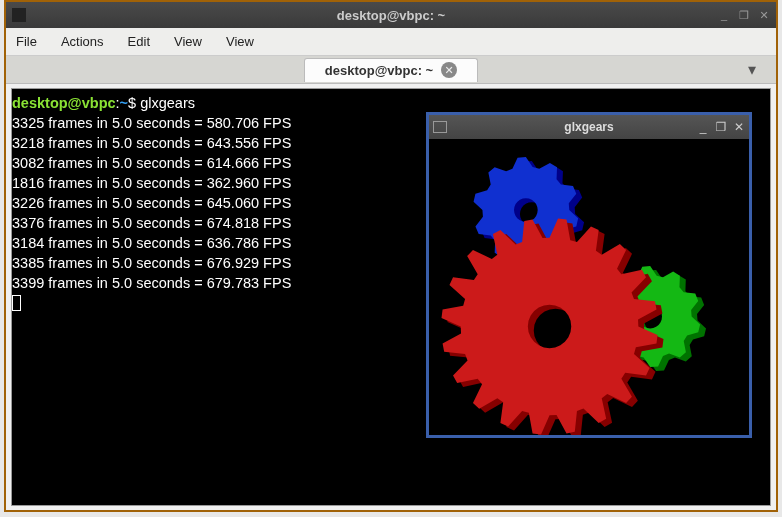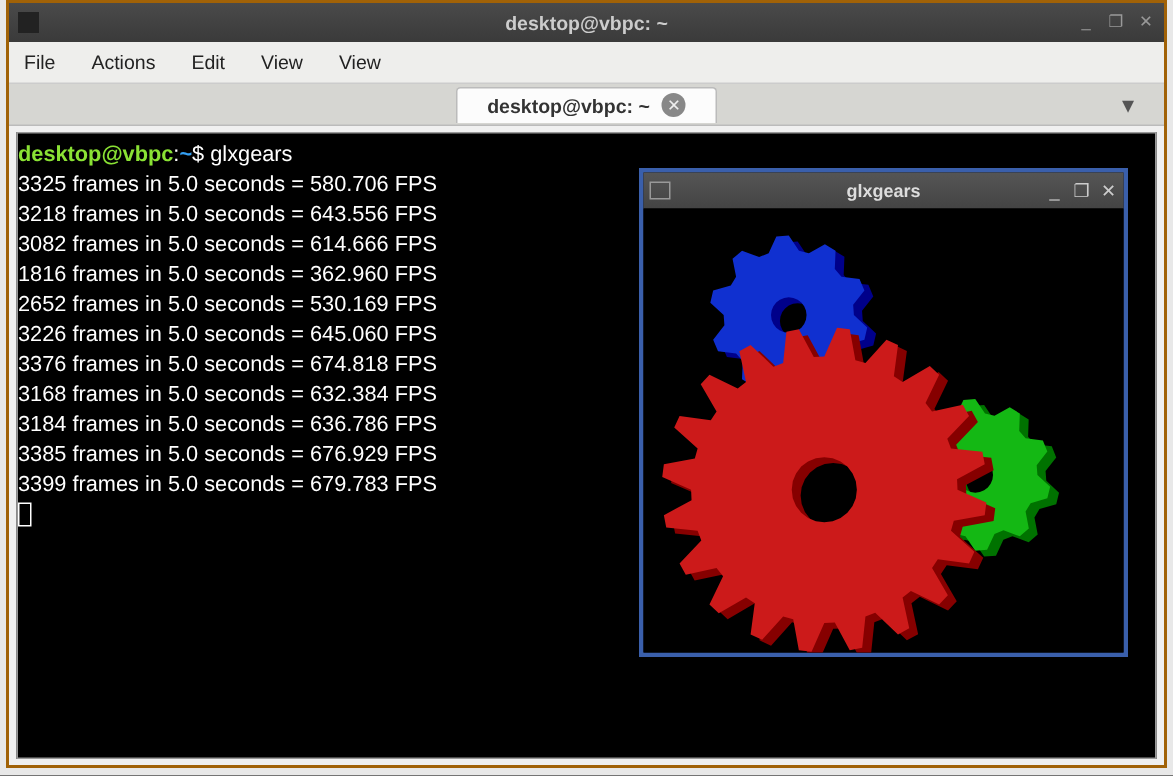--- a/index.html
+++ b/index.html
@@ -68,24 +68,22 @@
     <span class="tab-add">▾</span>
   </div>
 
   <div class="terminal">
     <div class="term-line"><span class="prompt-user">desktop@vbpc</span><span class="prompt-colon">:</span><span class="prompt-path">~</span><span class="prompt-dollar">$ </span><span class="cmd">glxgears</span></div>
     <div id="term-output">
         <div class="term-line">3325 frames in 5.0 seconds = 580.706 FPS</div>
         <div class="term-line">3218 frames in 5.0 seconds = 643.556 FPS</div>
         <div class="term-line">3082 frames in 5.0 seconds = 614.666 FPS</div>
         <div class="term-line">1816 frames in 5.0 seconds = 362.960 FPS</div>
-        <div class="term-line">2652 frames in 5.0 seconds = 530.169 FPS</div>
         <div class="term-line">3226 frames in 5.0 seconds = 645.060 FPS</div>
         <div class="term-line">3376 frames in 5.0 seconds = 674.818 FPS</div>
-        <div class="term-line">3168 frames in 5.0 seconds = 632.384 FPS</div>
         <div class="term-line">3184 frames in 5.0 seconds = 636.786 FPS</div>
         <div class="term-line">3385 frames in 5.0 seconds = 676.929 FPS</div>
         <div class="term-line">3399 frames in 5.0 seconds = 679.783 FPS</div>
       </div>
     <span class="cursor-block"></span>
   </div>
 </div>
 
 <div class="glx-win">
   <div class="glx-titlebar">

